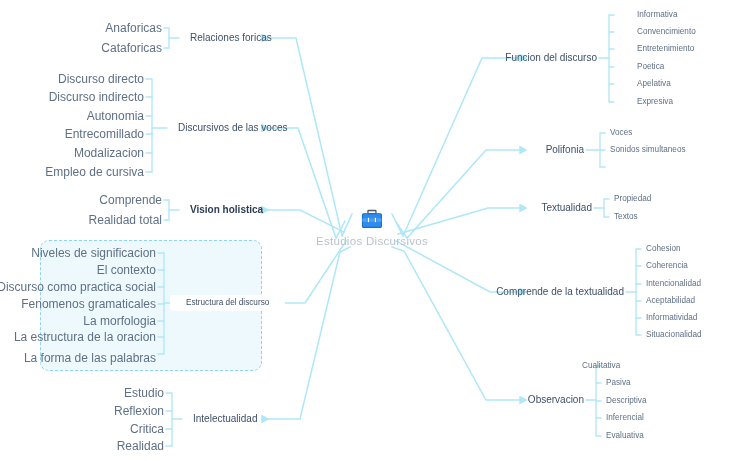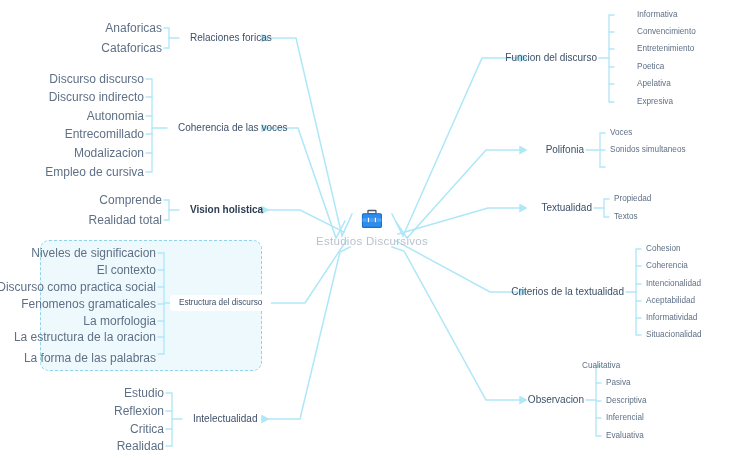--- a/index.html
+++ b/index.html
@@ -25,21 +25,21 @@
   .node.branch.bold{font-weight:bold;color:#2d3c52;}
   .node.r-leaf{color:#5f7086;}
 
   
   .a-right{transform:translate(-100%,-50%);}
   .a-left{transform:translate(0,-50%);}
 
   .node.chip{
     background:#ffffff;
     border-radius:4px;
-    padding:4px 9px;
+    padding:4px 16px;
     color:#3d4f68;
   }
 
   #selection-box{
     position:absolute;
     left:40px;top:240px;width:222px;height:131px;
     background:rgba(214,240,250,0.42);
     border:1px dashed #8fd4ea;
     border-radius:9px;
     box-sizing:border-box;
@@ -157,27 +157,27 @@
       <rect x="6.4" y="8.3" width="2.3" height="5.4" rx="1.1" fill="#eef6ff" stroke="#1b6fc4" stroke-width="0.7"></rect>
       <rect x="13.3" y="8.3" width="2.3" height="5.4" rx="1.1" fill="#eef6ff" stroke="#1b6fc4" stroke-width="0.7"></rect>
     </svg>
     <div id="center-label">Estudios Discursivos</div>
   </div>
 
   <div class="node leaf a-right" style="left:162px;top:28px">Anaforicas</div>
   <div class="node leaf a-right" style="left:162px;top:48px">Cataforicas</div>
   <div class="node branch a-left" style="left:190px;top:38px">Relaciones foricas</div>
 
-  <div class="node leaf a-right" style="left:144px;top:79px">Discurso discurso</div>
+  <div class="node leaf a-right" style="left:144px;top:79px">Discurso directo</div>
   <div class="node leaf a-right" style="left:144px;top:97px">Discurso indirecto</div>
   <div class="node leaf a-right" style="left:144px;top:116px">Autonomia</div>
   <div class="node leaf a-right" style="left:144px;top:134px">Entrecomillado</div>
   <div class="node leaf a-right" style="left:144px;top:153px">Modalizacion</div>
   <div class="node leaf a-right" style="left:144px;top:172px">Empleo de cursiva</div>
-  <div class="node branch a-left" style="left:178px;top:128px">Coherencia de las voces</div>
+  <div class="node branch a-left" style="left:178px;top:128px">Discursivos de las voces</div>
 
   <div class="node leaf a-right" style="left:162px;top:200px">Comprende</div>
   <div class="node leaf a-right" style="left:162px;top:220px">Realidad  total</div>
   <div class="node branch bold a-left" style="left:190px;top:210px">Vision holistica</div>
 
   <div class="node leaf a-right" style="left:156px;top:253px">Niveles de significacion</div>
   <div class="node leaf a-right" style="left:156px;top:270px">El contexto</div>
   <div class="node leaf a-right" style="left:156px;top:287px">Discurso como practica social</div>
   <div class="node leaf a-right" style="left:156px;top:304px">Fenomenos gramaticales</div>
   <div class="node leaf a-right" style="left:156px;top:321px">La morfologia</div>
@@ -200,21 +200,21 @@
   <div class="node r-leaf a-left" style="left:637px;top:102px"> Expresiva</div>
 
   <div class="node branch a-right" style="left:584px;top:150px">Polifonia</div>
   <div class="node r-leaf a-left" style="left:610px;top:133px">Voces</div>
   <div class="node r-leaf a-left" style="left:610px;top:150px">Sonidos simultaneos</div>
 
   <div class="node branch a-right" style="left:592px;top:208px">Textualidad</div>
   <div class="node r-leaf a-left" style="left:614px;top:199px">Propiedad</div>
   <div class="node r-leaf a-left" style="left:614px;top:217px">Textos</div>
 
-  <div class="node branch a-right" style="left:624px;top:292px">Criterios de la textualidad</div>
+  <div class="node branch a-right" style="left:624px;top:292px">Comprende de la textualidad</div>
   <div class="node r-leaf a-left" style="left:646px;top:249px">Cohesion</div>
   <div class="node r-leaf a-left" style="left:646px;top:266px">Coherencia</div>
   <div class="node r-leaf a-left" style="left:646px;top:284px">Intencionalidad</div>
   <div class="node r-leaf a-left" style="left:646px;top:301px">Aceptabilidad</div>
   <div class="node r-leaf a-left" style="left:646px;top:318px">Informatividad</div>
   <div class="node r-leaf a-left" style="left:646px;top:335px">Situacionalidad</div>
 
   <div class="node branch a-right" style="left:584px;top:400px">Observacion</div>
   <div class="node r-leaf a-left" style="left:582px;top:366px">Cualitativa</div>
   <div class="node r-leaf a-left" style="left:606px;top:383px">Pasiva</div>

